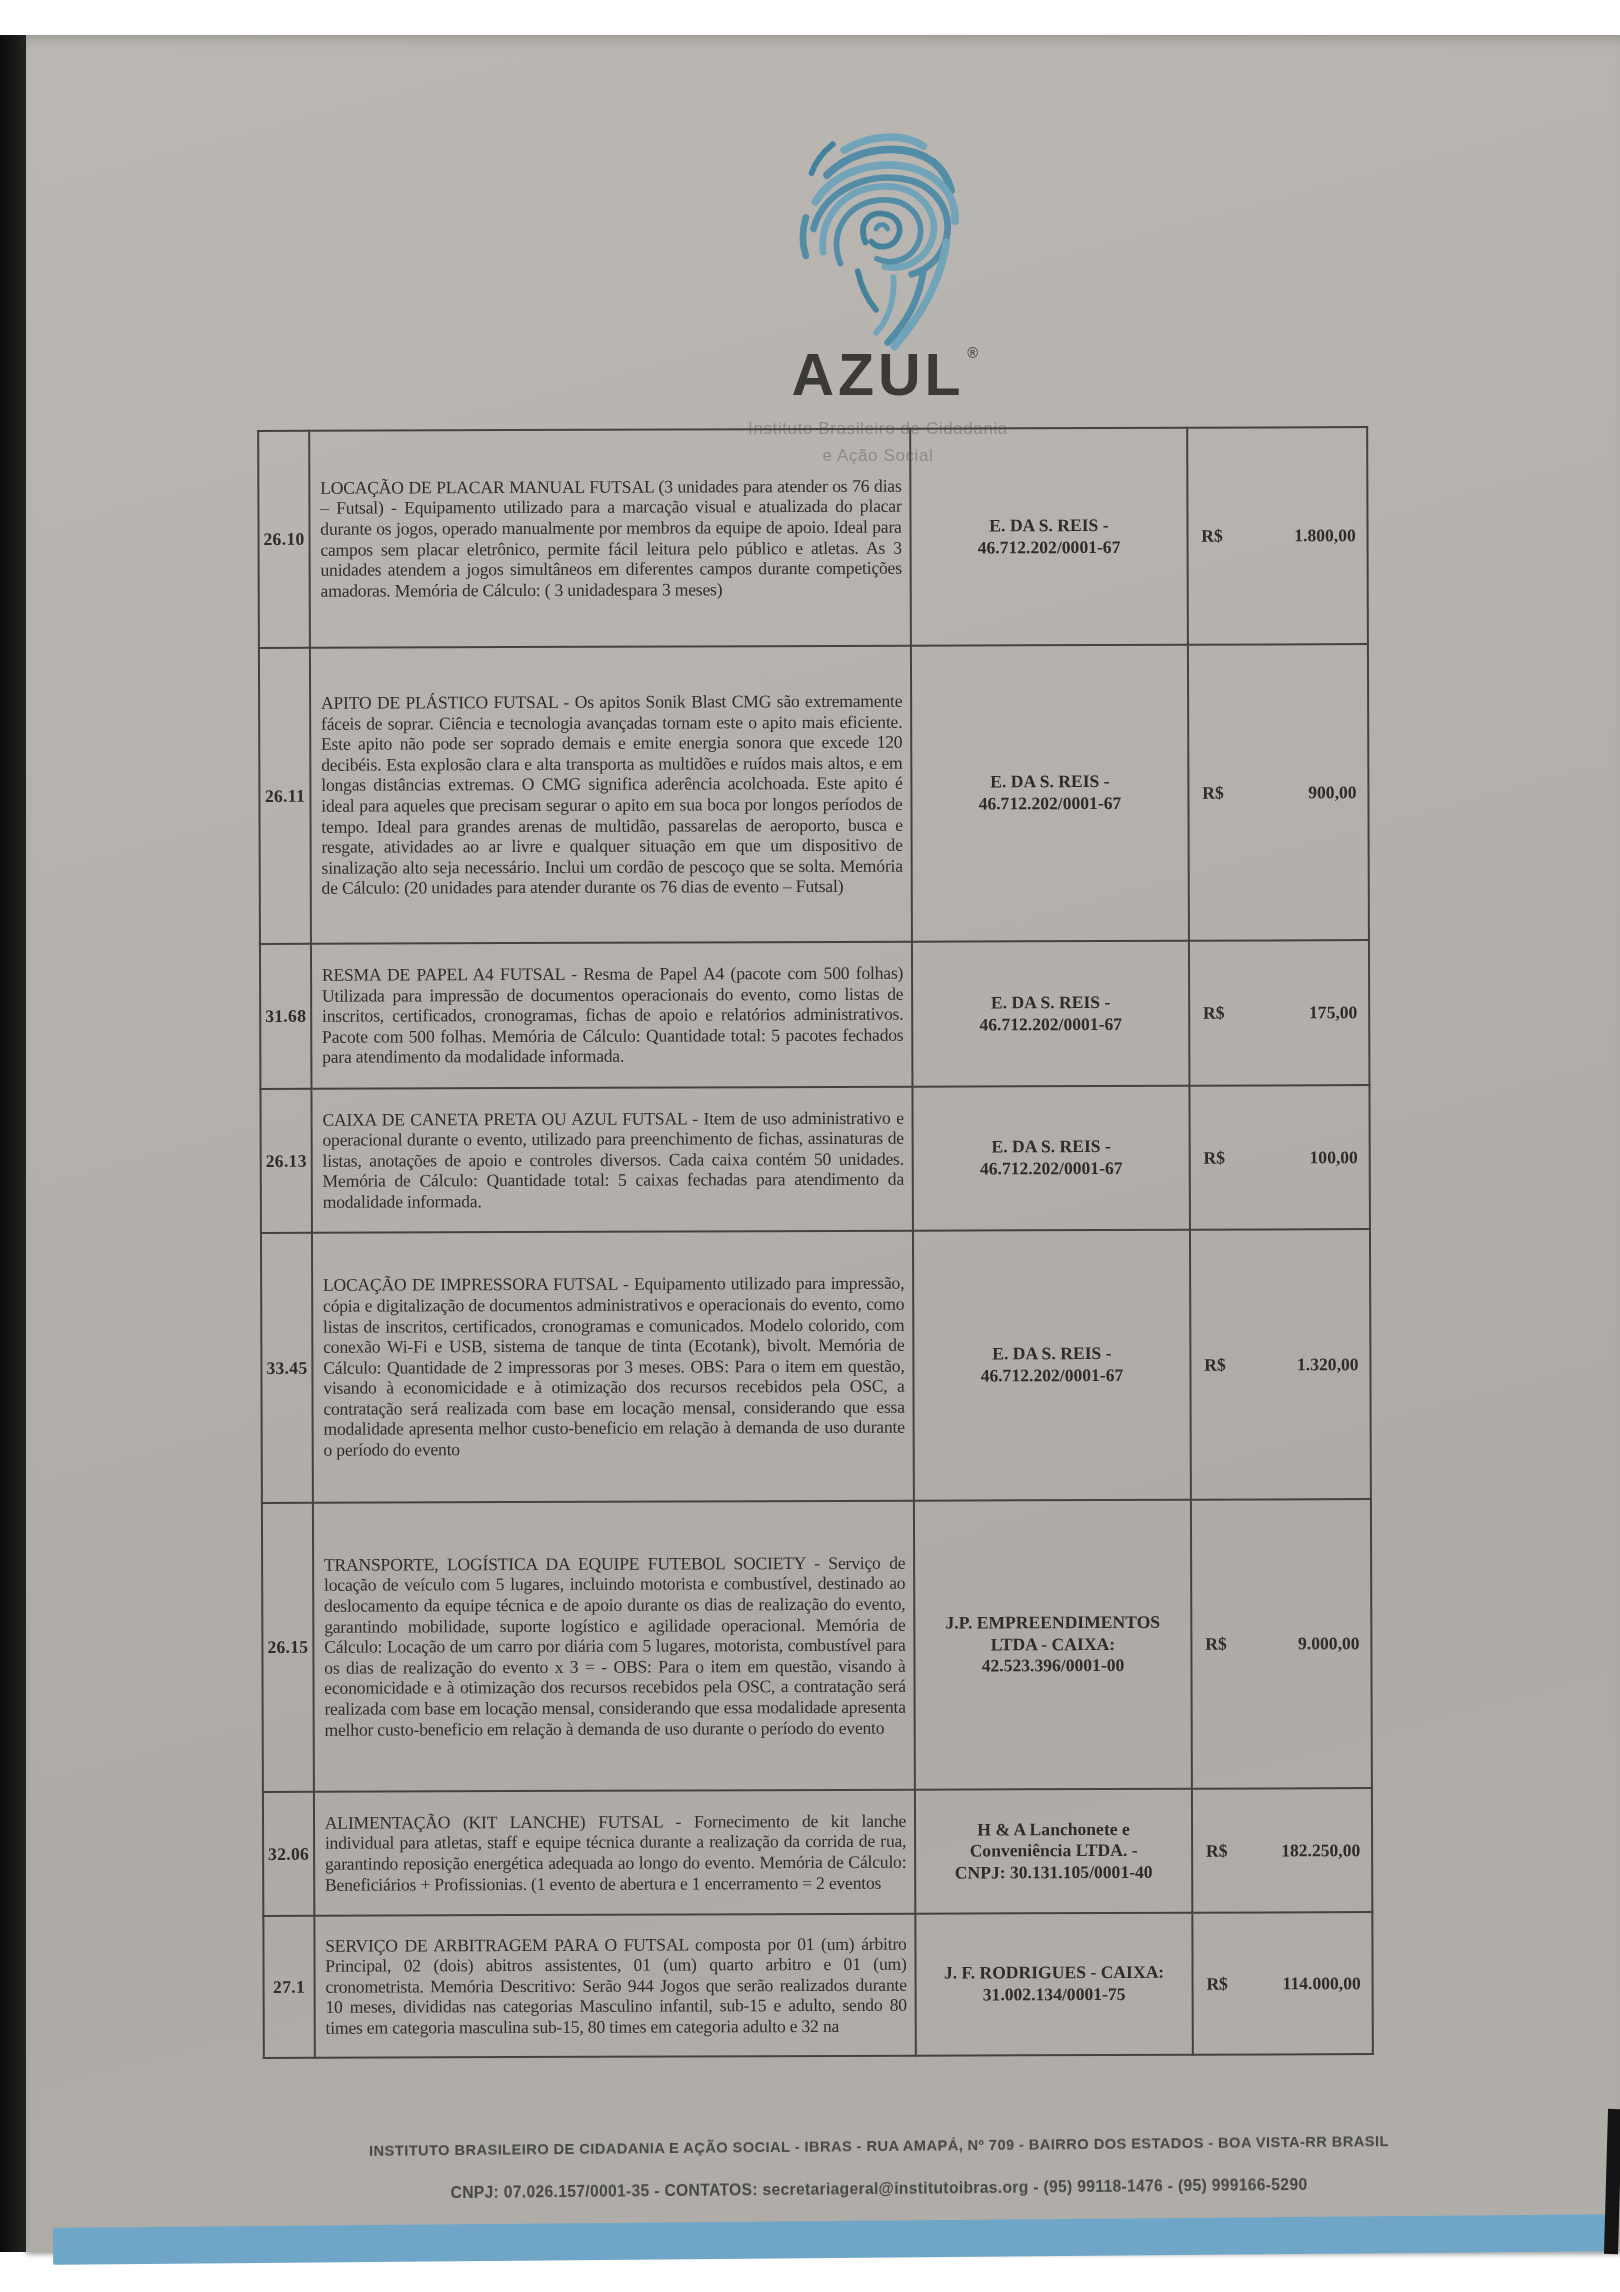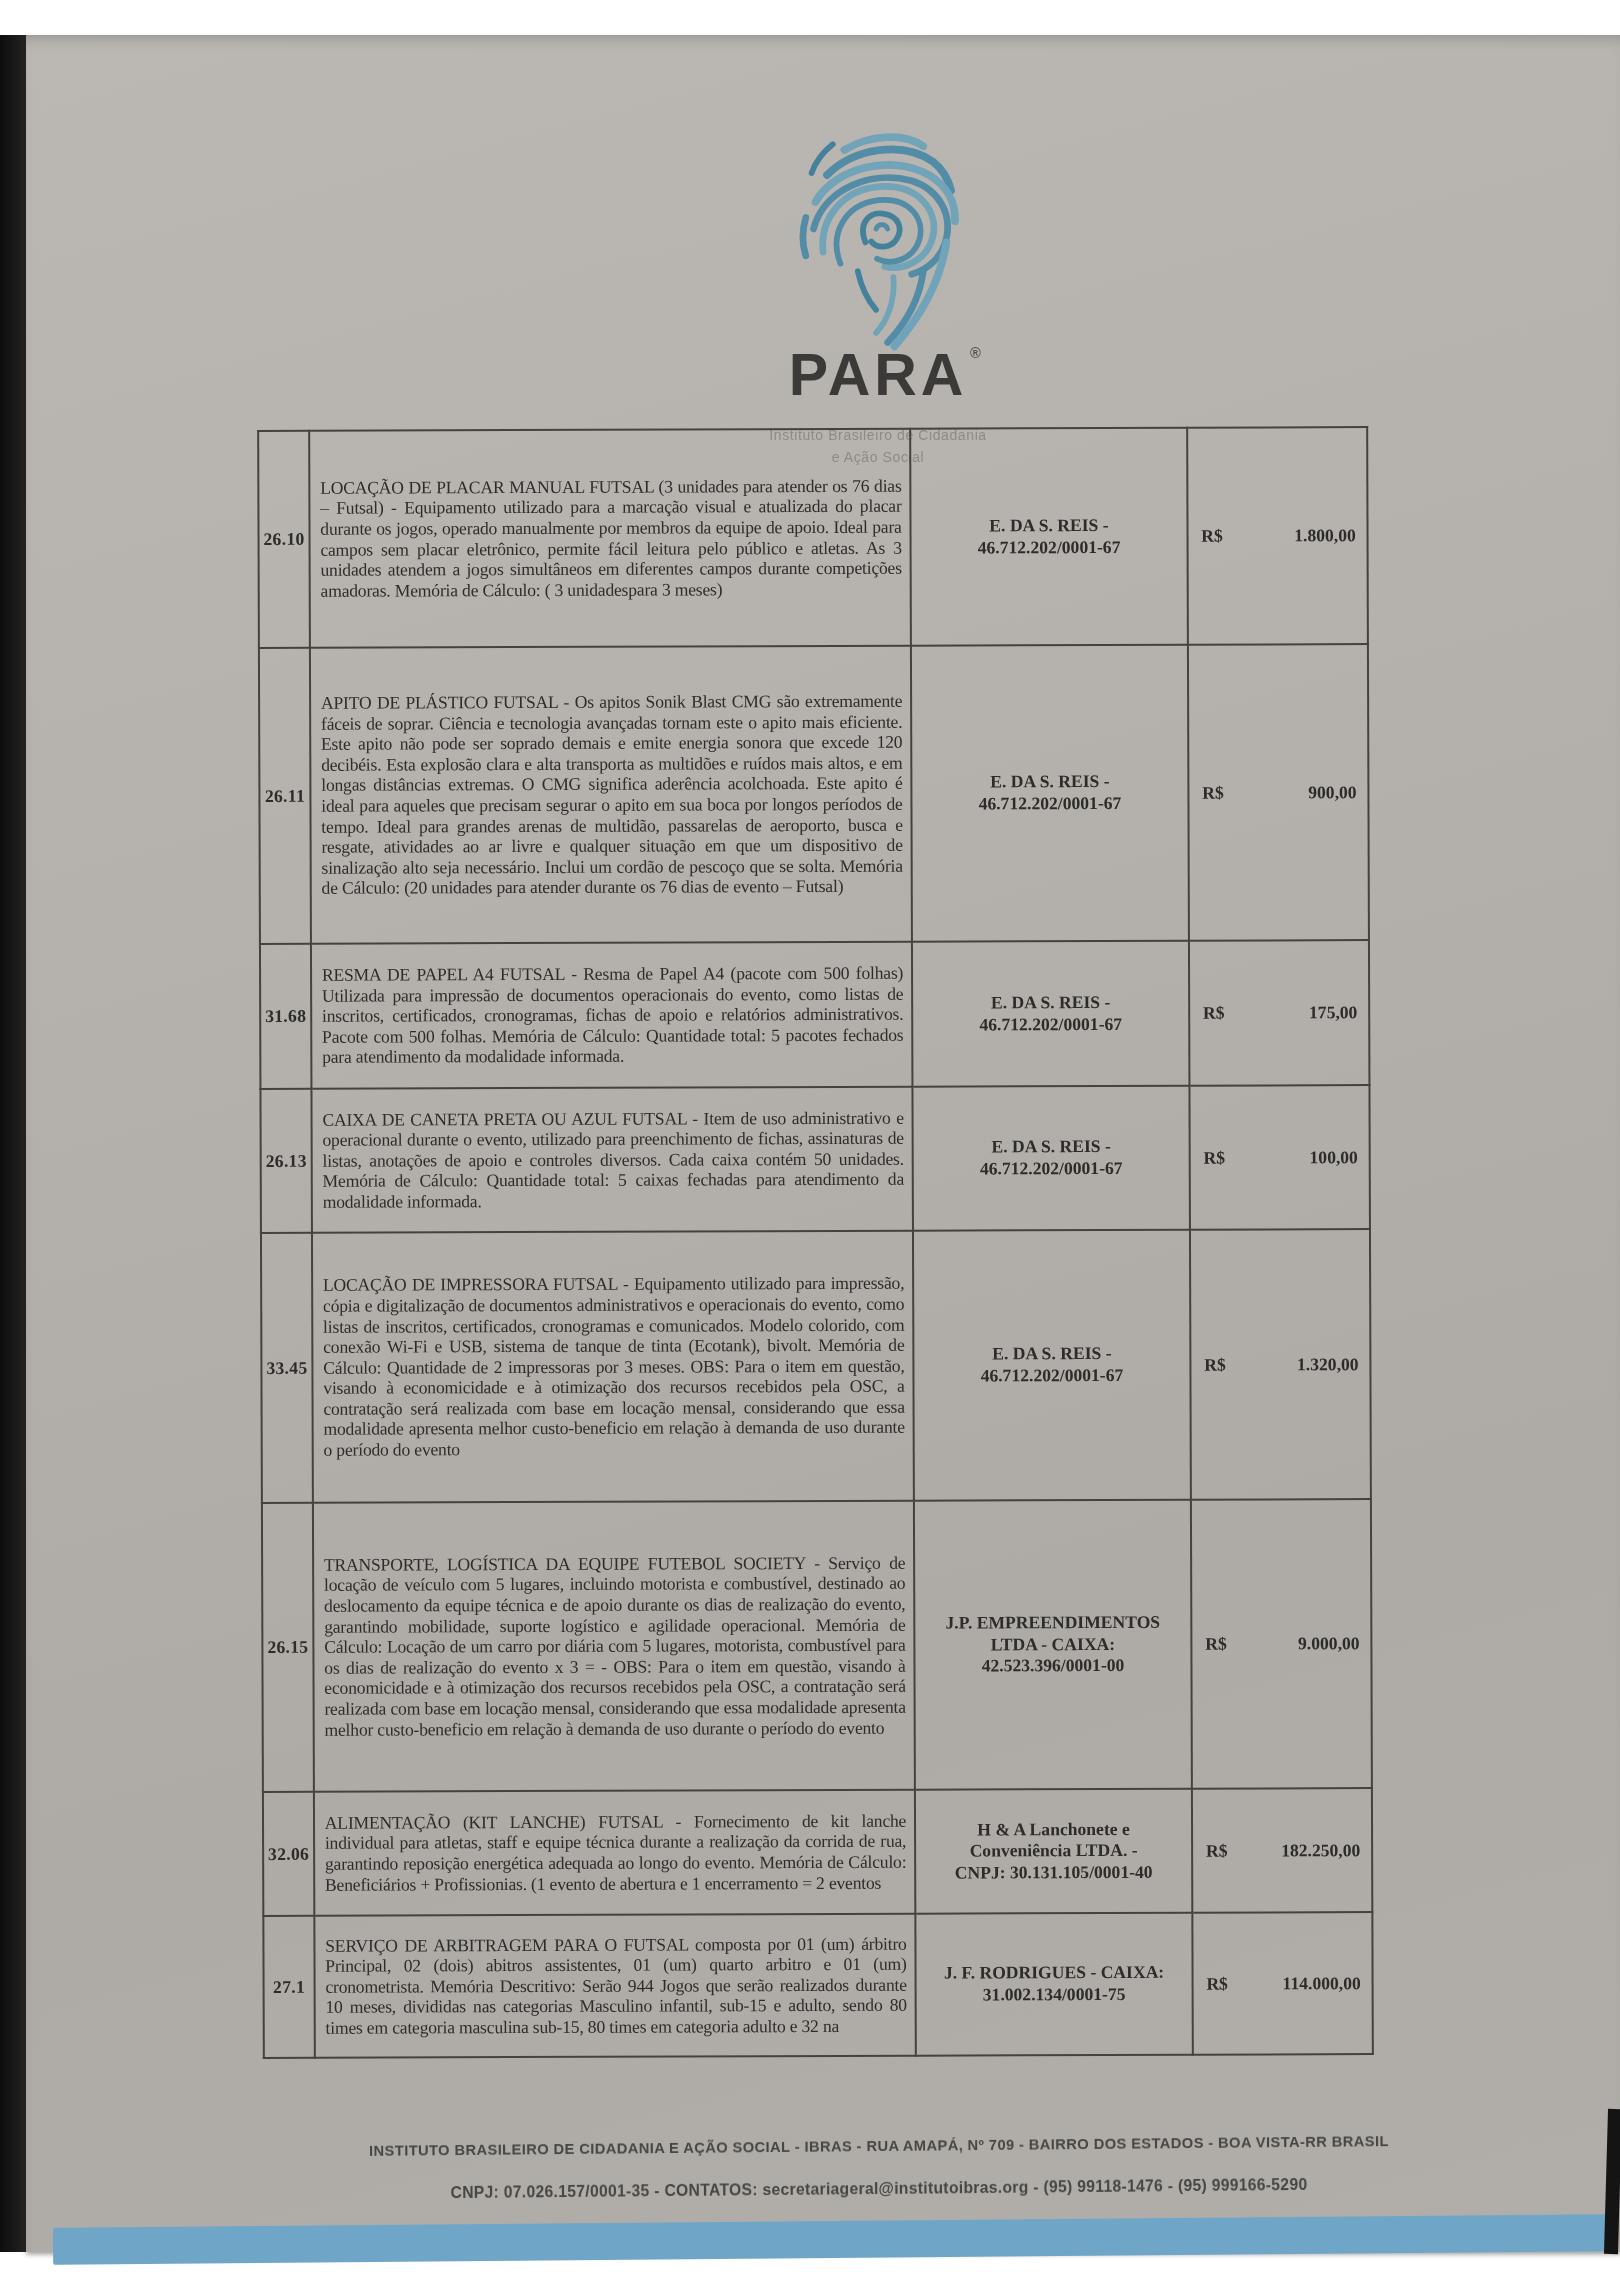--- a/index.html
+++ b/index.html
@@ -25,22 +25,22 @@
   .logo-block{position:absolute;left:637px;top:90px;width:431px;text-align:center;}
   .fp{display:block;margin:0 auto;filter:blur(0.6px);opacity:.92;}
   .brand{
     display:inline-block;position:relative;margin-top:-9.8px;
     font-family:"Liberation Sans", sans-serif;font-weight:bold;
     font-size:59px;letter-spacing:3.9px;line-height:1;color:#3b3a38;
     filter:blur(0.3px);
   }
   .brand .rmark{position:absolute;top:0px;right:-17.6px;font-size:14.7px;font-weight:bold;color:#55544f;}
   .tagline{
-    margin-top:20px;font-family:"Liberation Sans", sans-serif;
-    font-size:14px;line-height:1.55;color:#8d8b86;letter-spacing:0.6px;
+    margin-top:11px;font-family:"Liberation Sans", sans-serif;
+    font-size:17px;line-height:1.55;color:#8d8b86;letter-spacing:0.6px;
     filter:blur(0.5px);
   }
   
   table.budget{
     position:absolute;left:234px;top:393px;width:1110px;
     border-collapse:collapse;table-layout:fixed;
     transform:rotate(-.2deg);
   }
   table.budget td{
     border:2px solid #45423e;color:#2e2c29;vertical-align:middle;
@@ -95,21 +95,21 @@
       <path d="M66,144 C54,114 70,82 106,78 C138,75 154,98 148,119 C142,139 120,147 104,139" stroke="#4a89a6" stroke-width="6"></path>
       <path d="M92,122 C84,102 96,90 110,92 C126,94 132,107 124,119 C118,128 104,129 98,121" stroke="#3d7d9b" stroke-width="6"></path>
       <path d="M103,108 C105,102 113,102 115,108" stroke="#4a89a6" stroke-width="5"></path>
       <path d="M30,96 C26,110 26,124 30,136" stroke="#4a89a6" stroke-width="7"></path>
       <path d="M176,122 C170,162 150,198 122,230" stroke="#6ba2ba" stroke-width="8"></path>
       <path d="M152,152 C148,182 134,206 115,226" stroke="#4a89a6" stroke-width="7"></path>
       <path d="M121,158 C123,184 114,204 103,216" stroke="#6ba2ba" stroke-width="6"></path>
       <path d="M84,152 C88,170 96,184 103,192" stroke="#3d7d9b" stroke-width="6"></path>
     </svg>
     <div>
-      <span class="brand"><span>PARA</span><span class="rmark">®</span></span>
+      <span class="brand"><span>AZUL</span><span class="rmark">®</span></span>
     </div>
     <div class="tagline">
       <div>Instituto Brasileiro de Cidadania</div>
       <div>e Ação Social</div>
     </div>
   </div>
 
   <table class="budget">
     <colgroup>
       <col class="c-item">

